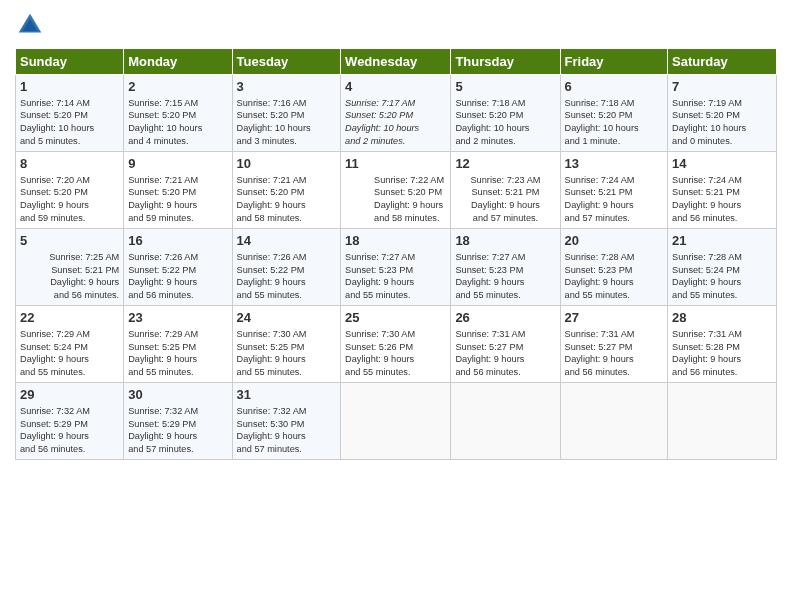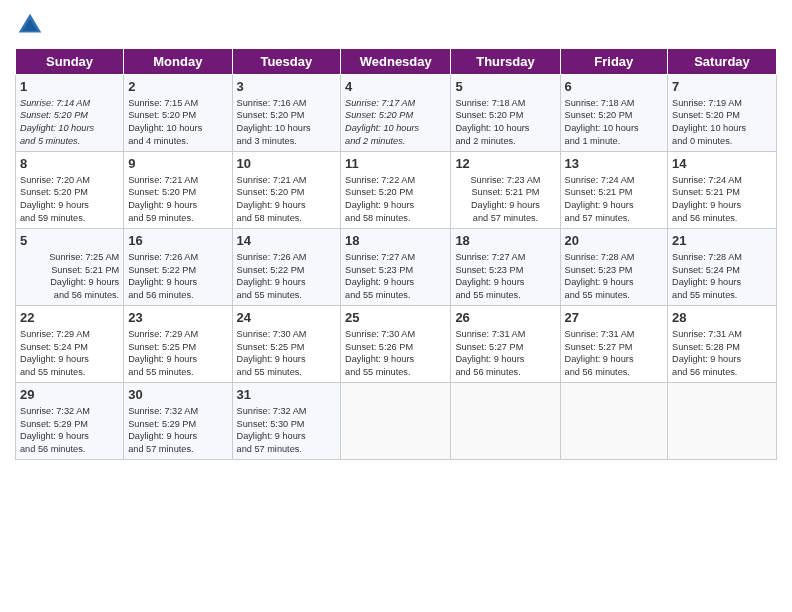--- a/index.html
+++ b/index.html
@@ -50,24 +50,24 @@
     .location {
       font-size: 14px;
       color: #555;
     }
     table {
       width: 100%;
       border-collapse: collapse;
       font-size: 10px;
     }
     thead tr th {
-      background-color: #701a75;
+      background-color: #4d7c0f;
       color: #fff;
       padding: 5px 4px;
-      text-align: center;
+      text-align: left;
       font-size: 13px;
       font-weight: bold;
       border: 1px solid #fff;
     }
     tbody tr td {
       border: 1px solid #ccc;
       vertical-align: top;
       padding: 3px 4px;
       width: 113px;
       min-height: 70px;
@@ -128,21 +128,21 @@
           <th>Wednesday</th>
           <th>Thursday</th>
           <th>Friday</th>
           <th>Saturday</th>
         </tr>
     </thead>
     <tbody id="calendar-body">
     <tr>
           <td>
             <span class="day-num">1</span>
-            <div class="cell-content" style="white-space: pre-line; font-style: italic;">Sunrise: 7:14 AM
+            <div class="cell-content" style="white-space: pre-line;">Sunrise: 7:14 AM
 Sunset: 5:20 PM
 Daylight: 10 hours
 and 5 minutes.</div>
           </td>
           <td>
             <span class="day-num">2</span>
             <div class="cell-content" style="white-space: pre-line;">Sunrise: 7:15 AM
 Sunset: 5:20 PM
 Daylight: 10 hours
 and 4 minutes.</div>
@@ -200,21 +200,21 @@
           </td>
           <td>
             <span class="day-num">10</span>
             <div class="cell-content" style="white-space: pre-line;">Sunrise: 7:21 AM
 Sunset: 5:20 PM
 Daylight: 9 hours
 and 58 minutes.</div>
           </td>
           <td>
             <span class="day-num">11</span>
-            <div class="cell-content" style="white-space: pre-line;">Sunrise: 7:22 AM
+            <div class="cell-content" style="white-space: pre-line; margin-left: 29px;">Sunrise: 7:22 AM
 Sunset: 5:20 PM
 Daylight: 9 hours
 and 58 minutes.</div>
           </td>
           <td>
             <span class="day-num">12</span>
             <div class="cell-content" style="white-space: pre-line; text-align: center;">Sunrise: 7:23 AM
 Sunset: 5:21 PM
 Daylight: 9 hours
 and 57 minutes.</div>

